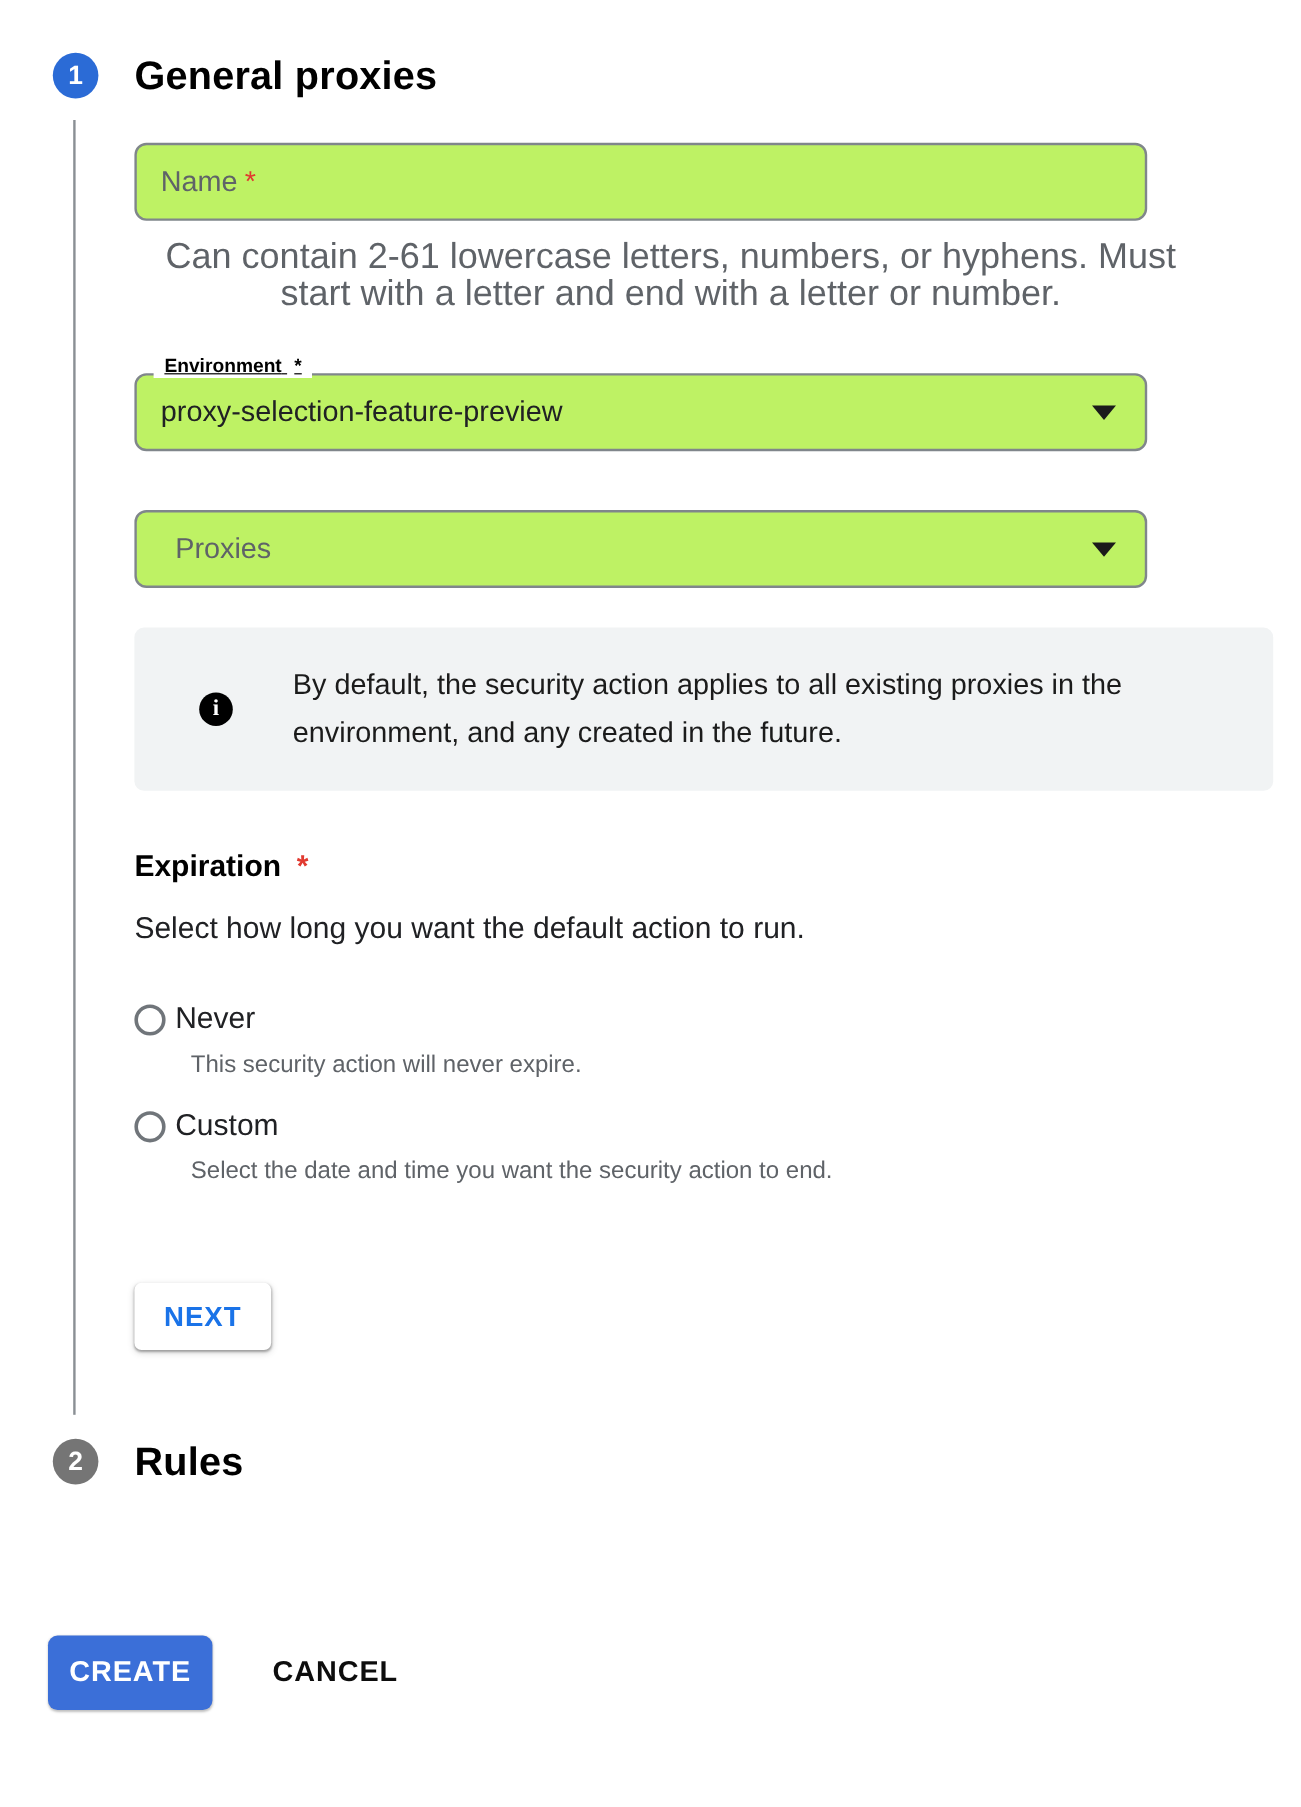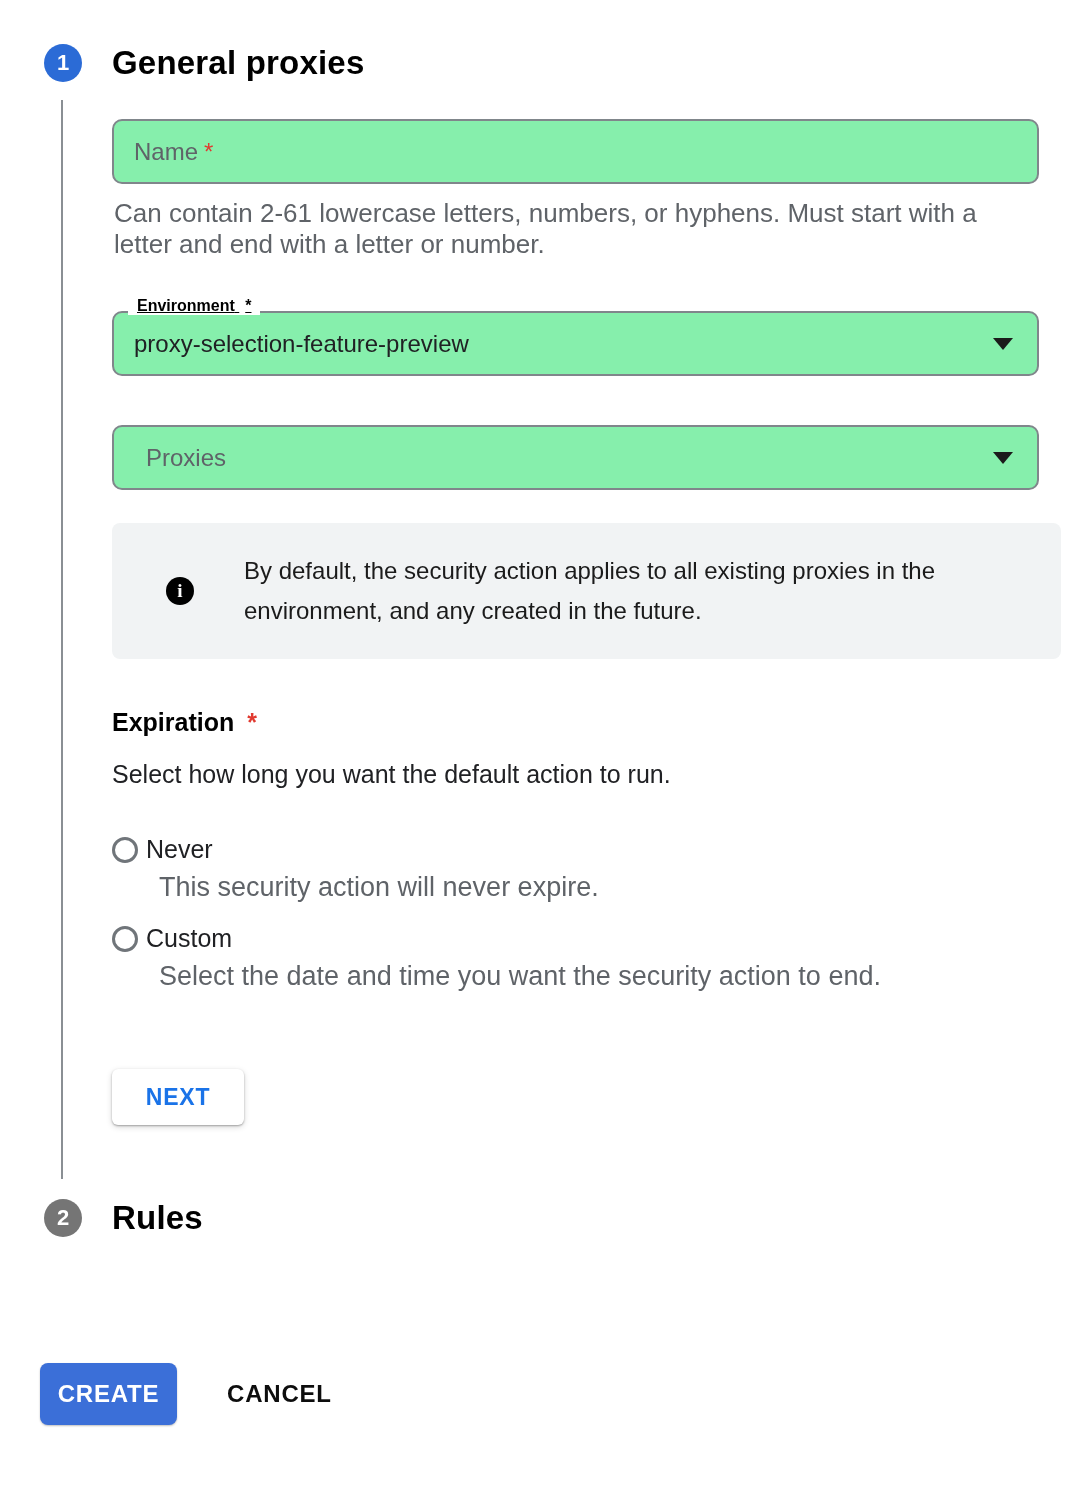--- a/index.html
+++ b/index.html
@@ -40,32 +40,32 @@
     position:relative;
     margin-top:18px;
     padding:19px 24px 54px 112px;
   }
   .step-content::before{
     content:"";position:absolute;left:61px;top:0;bottom:0;width:2px;
     background:var(--line-gray);
   }
 
   .field-box{
-    width:927px;border:2px solid var(--border-gray);border-radius:10px;
-    background:#86efac;display:flex;align-items:center;
+    width:844px;border:2px solid var(--border-gray);border-radius:10px;
+    background:#bef264;display:flex;align-items:center;
     padding:0 24px 0 20px;font-size:24px;
   }
   .placeholder{color:var(--text-gray);}
   .req{color:var(--required-red);margin-left:6px;}
   .req-dark{color:#000;margin-left:6px;font-weight:bold;}
 
   .input-name{height:65px;}
   .helper-text{
     margin:14px 0 17px 2px;width:890px;
-    font-size:26px;line-height:31px;color:var(--text-gray);
+    font-size:30px;line-height:31px;color:var(--text-gray);text-align:center;
   }
 
   .textarea-desc{height:68px;margin-top:48px;position:relative;}
   .resize-handle{position:absolute;right:6px;bottom:6px;width:16px;height:16px;}
 
   .select-box{height:65px;position:relative;cursor:pointer;}
   .select-env{margin-top:51px;}
   .select-proxies{margin-top:49px;padding-left:32px;}
   .float-label{
     position:absolute;top:-16px;left:14px;background:#fff;padding:0 9px;
@@ -95,25 +95,25 @@
 
   .radio-group{margin-top:46px;}
   .radio-option{margin-bottom:22px;}
   .radio-row{display:flex;align-items:center;gap:8px;cursor:pointer;}
   .radio-circle{
     width:26px;height:26px;border-radius:50%;flex:0 0 26px;
     border:3px solid #70757a;background:#fff;
   }
   .radio-label{font-size:25px;color:var(--text-dark);}
   .radio-sub{
-    margin:8px 0 0 47px;font-size:27px;color:var(--text-gray);line-height:30px;
+    margin:8px 0 0 47px;font-size:20px;color:var(--text-gray);line-height:30px;
   }
 
   .next-button{
-    margin-top:56px;width:132px;height:56px;border:none;border-radius:6px;
+    margin-top:56px;width:114px;height:56px;border:none;border-radius:6px;
     background:#fff;color:var(--link-blue);
     font-family:inherit;font-size:23px;font-weight:bold;letter-spacing:0.8px;
     box-shadow:0 1px 2px rgba(0,0,0,0.30),0 2px 6px rgba(0,0,0,0.15);
     cursor:pointer;
   }
 
   .step2{margin-top:20px;}
 
   
   .footer{display:flex;align-items:center;margin:126px 0 0 40px;gap:50px;}

